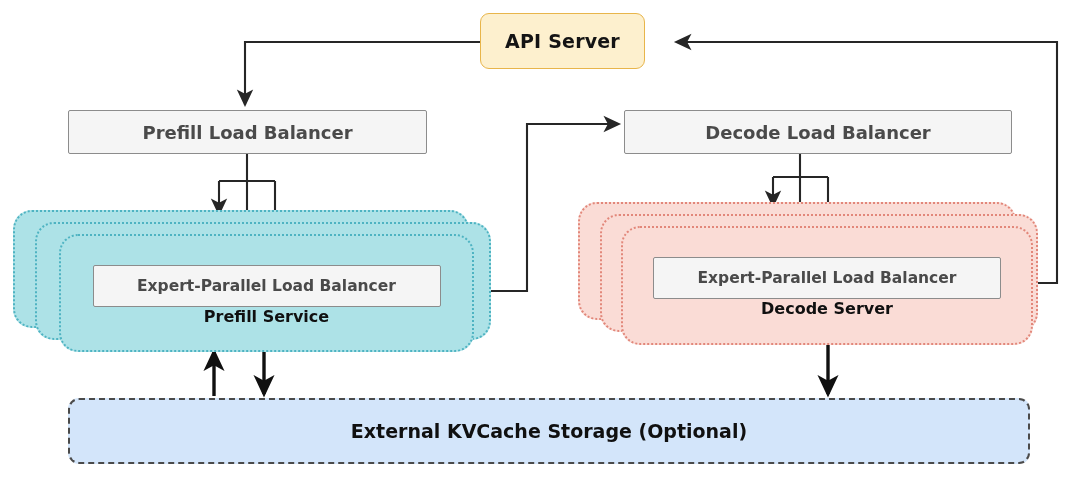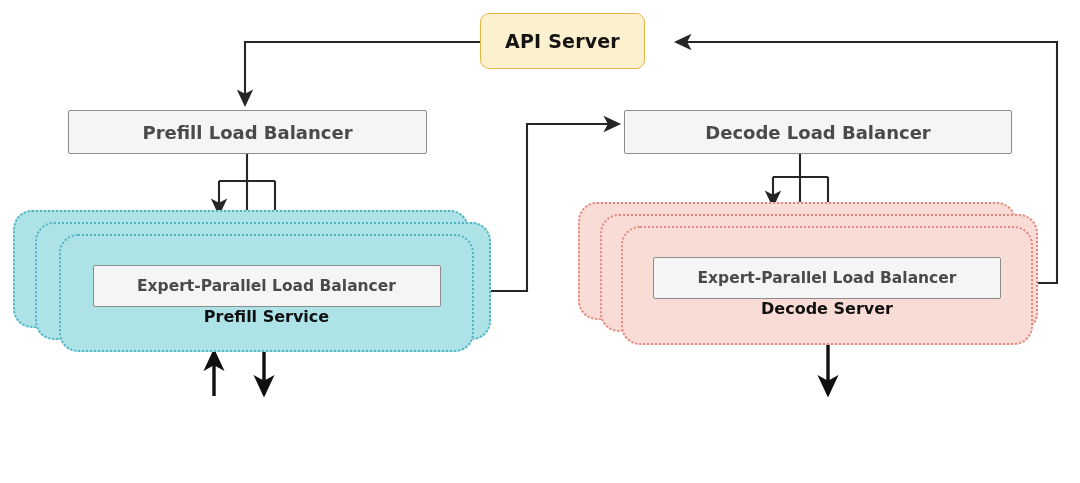--- a/index.html
+++ b/index.html
@@ -179,14 +179,15 @@
 
   <div class="stack pink">
     <div class="card card-ghost" style="left:578px; top:202px; width:438px; height:118px;"></div>
     <div class="card card-ghost" style="left:600px; top:214px; width:438px; height:118px;"></div>
     <div class="card card-front" style="left:621px; top:226px; width:412px; height:119px;">
       <div class="eplb">Expert-Parallel Load Balancer</div>
       <div class="service-label">Decode Server</div>
     </div>
   </div>
 
+  <div class="node" id="kvcache">External KVCache Storage (Optional)</div>
 
 </div>
 
 </body></html>

